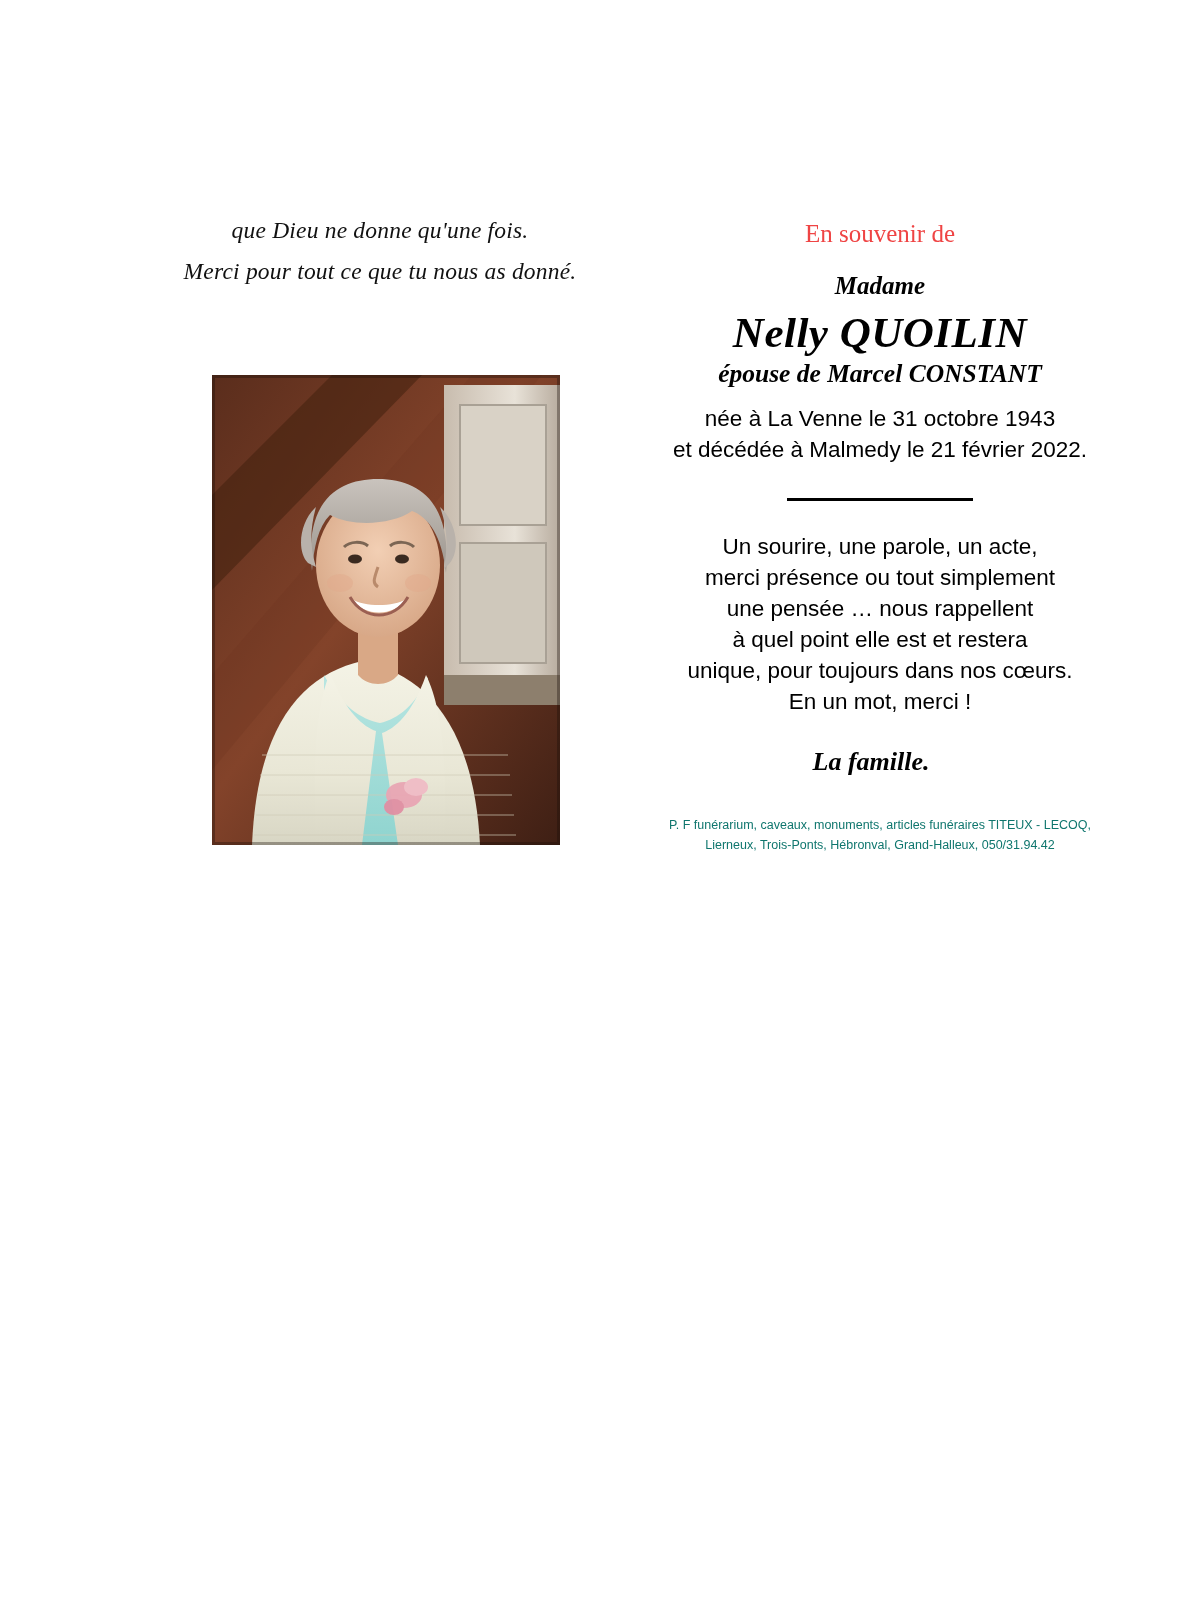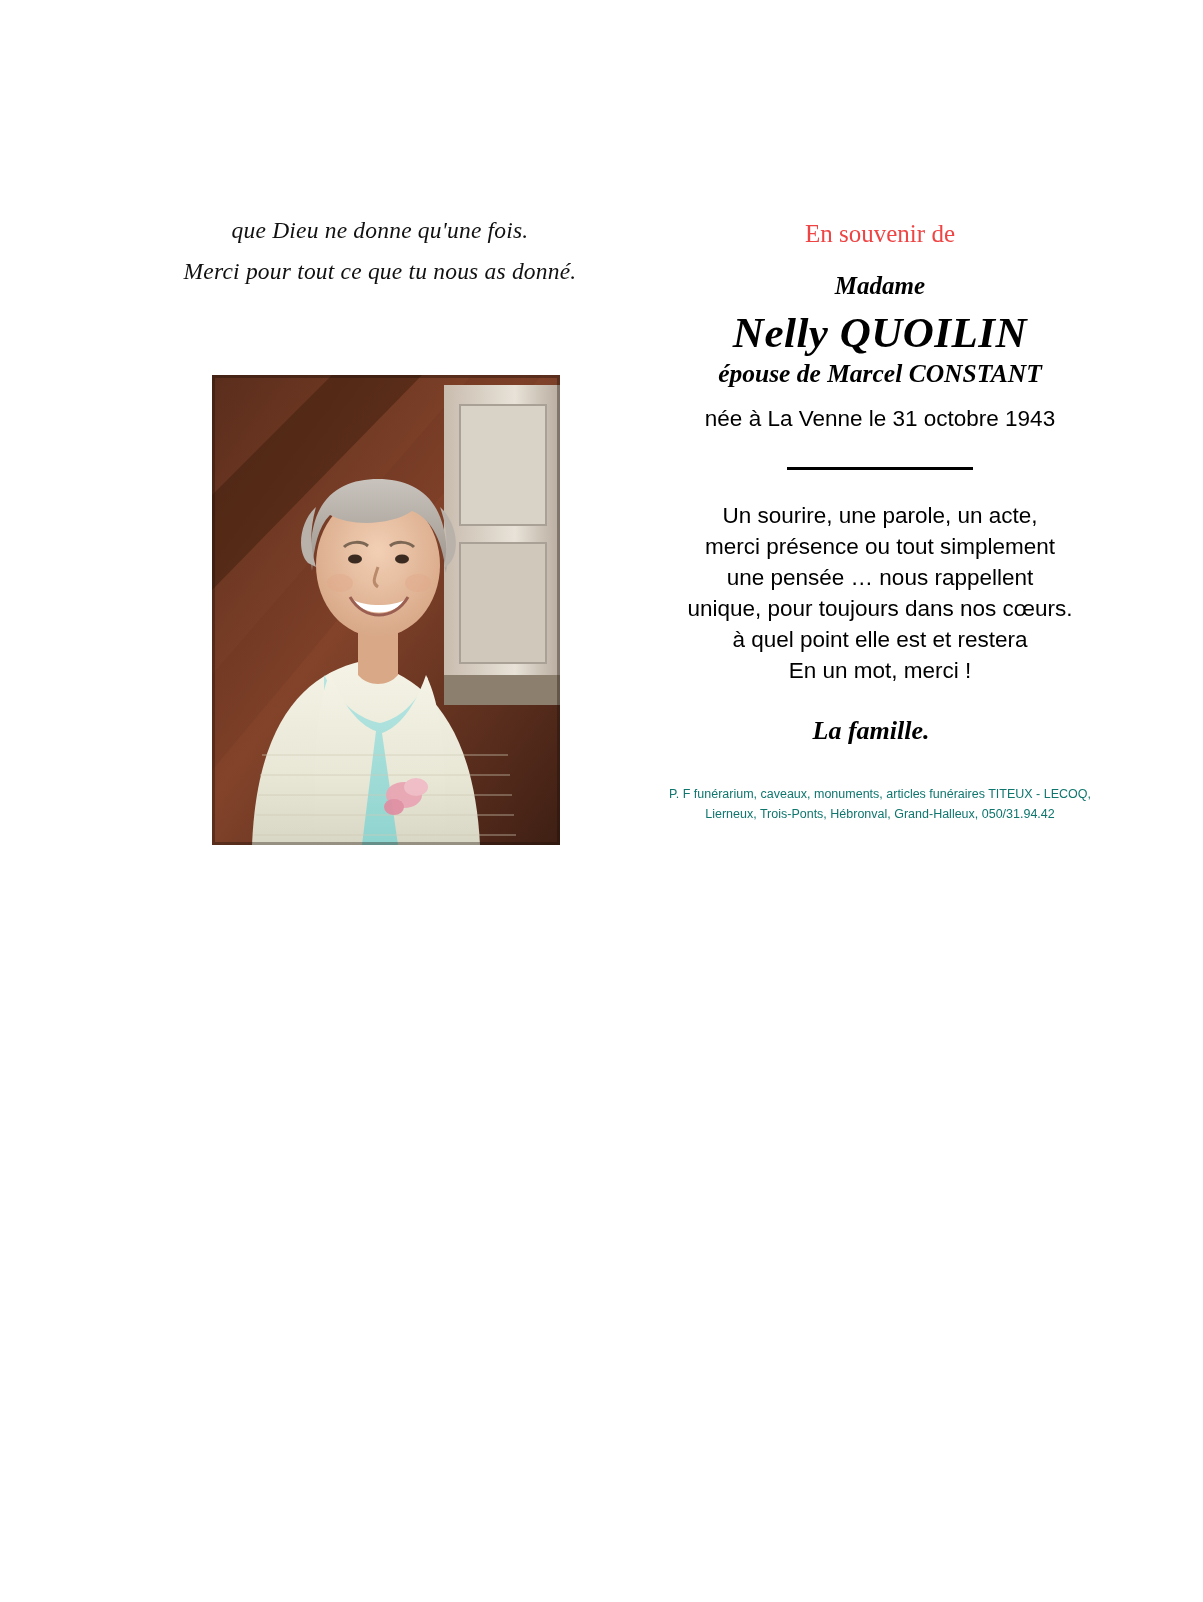--- a/index.html
+++ b/index.html
@@ -231,29 +231,30 @@
       </svg>
     </div>
   </div>
 
   <div class="right-panel">
     <div class="souvenir">En souvenir de</div>
     <div class="madame">Madame</div>
     <div class="fullname">Nelly QUOILIN</div>
     <div class="spouse">épouse de Marcel CONSTANT</div>
     <div class="birth">née à La Venne le 31 octobre 1943</div>
+    <div class="death">et décédée à Malmedy le 21 février 2022.</div>
 
     <div class="rule"></div>
 
     <div class="message">
       <span>Un sourire, une parole, un acte,</span>
       <span>merci présence ou tout simplement</span>
       <span>une pensée … nous rappellent</span>
+      <span>à quel point elle est et restera</span>
       <span>unique, pour toujours dans nos cœurs.</span>
-      <span>à quel point elle est et restera</span>
       <span>En un mot, merci !</span>
     </div>
 
     <div class="signature">La famille.</div>
 
     <div class="footer">
       <span>P. F  funérarium, caveaux, monuments, articles funéraires TITEUX - LECOQ,</span>
       <span>Lierneux, Trois-Ponts, Hébronval, Grand-Halleux,  050/31.94.42</span>
     </div>
   </div>

